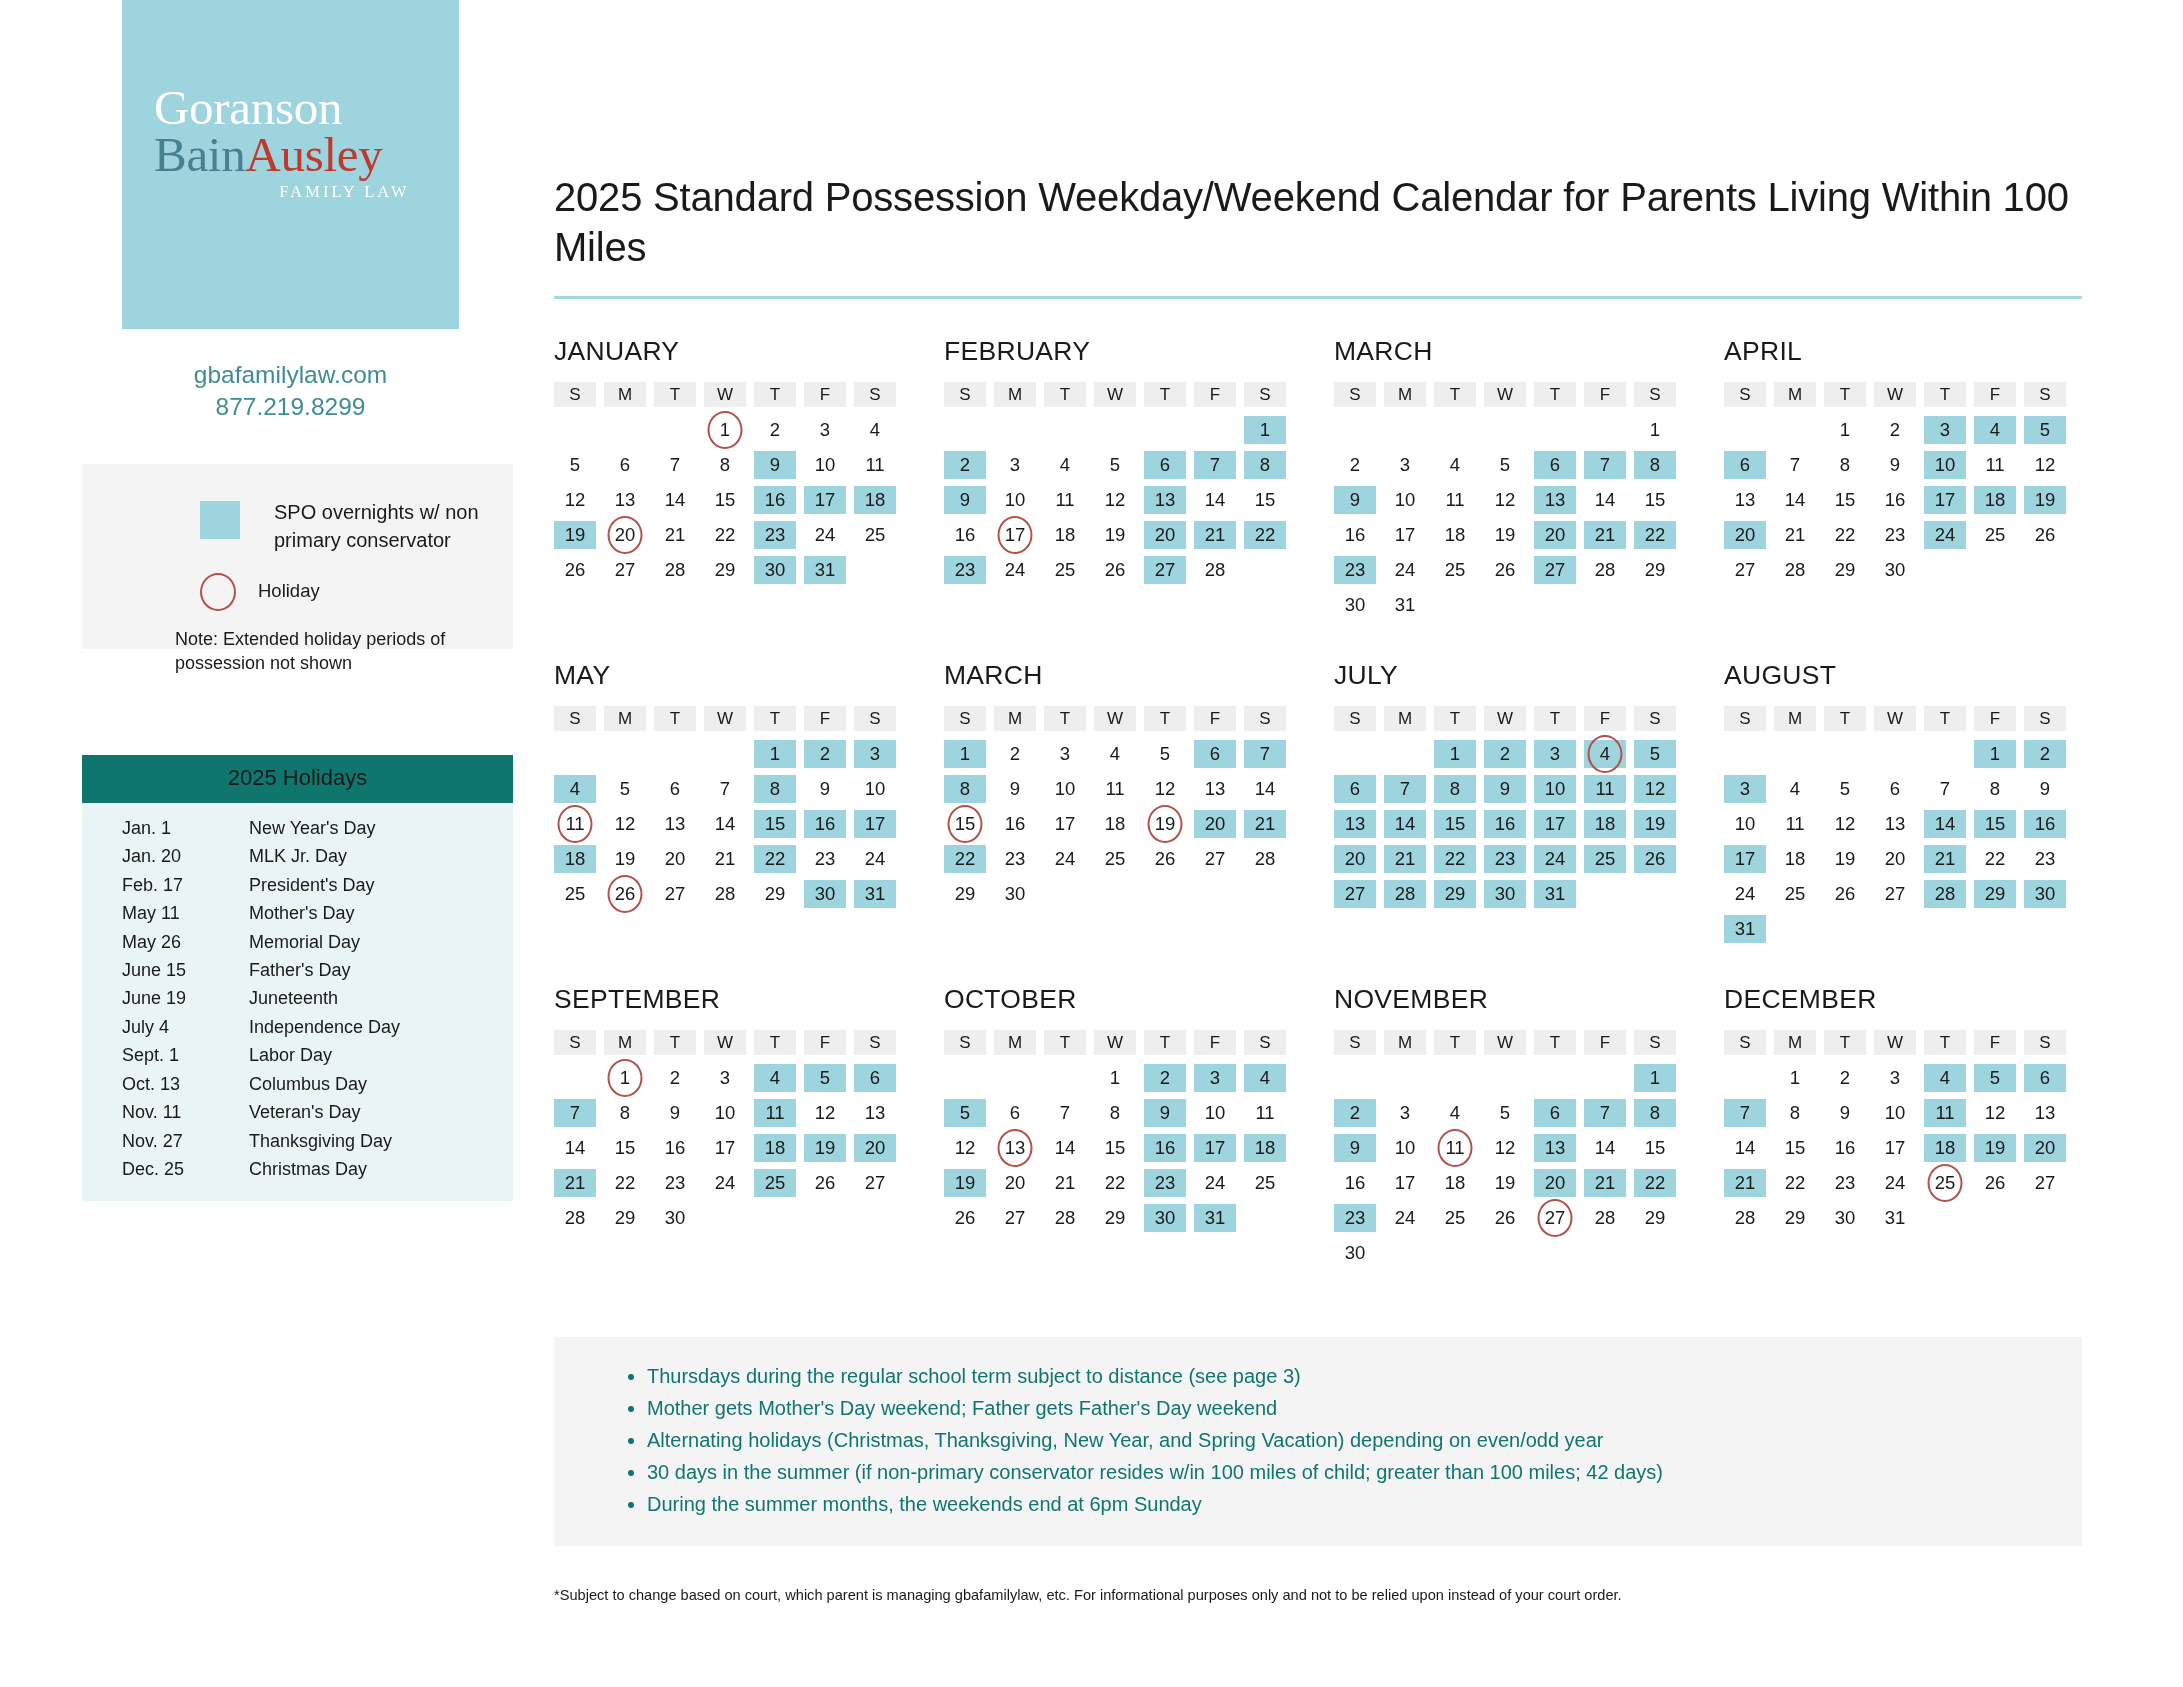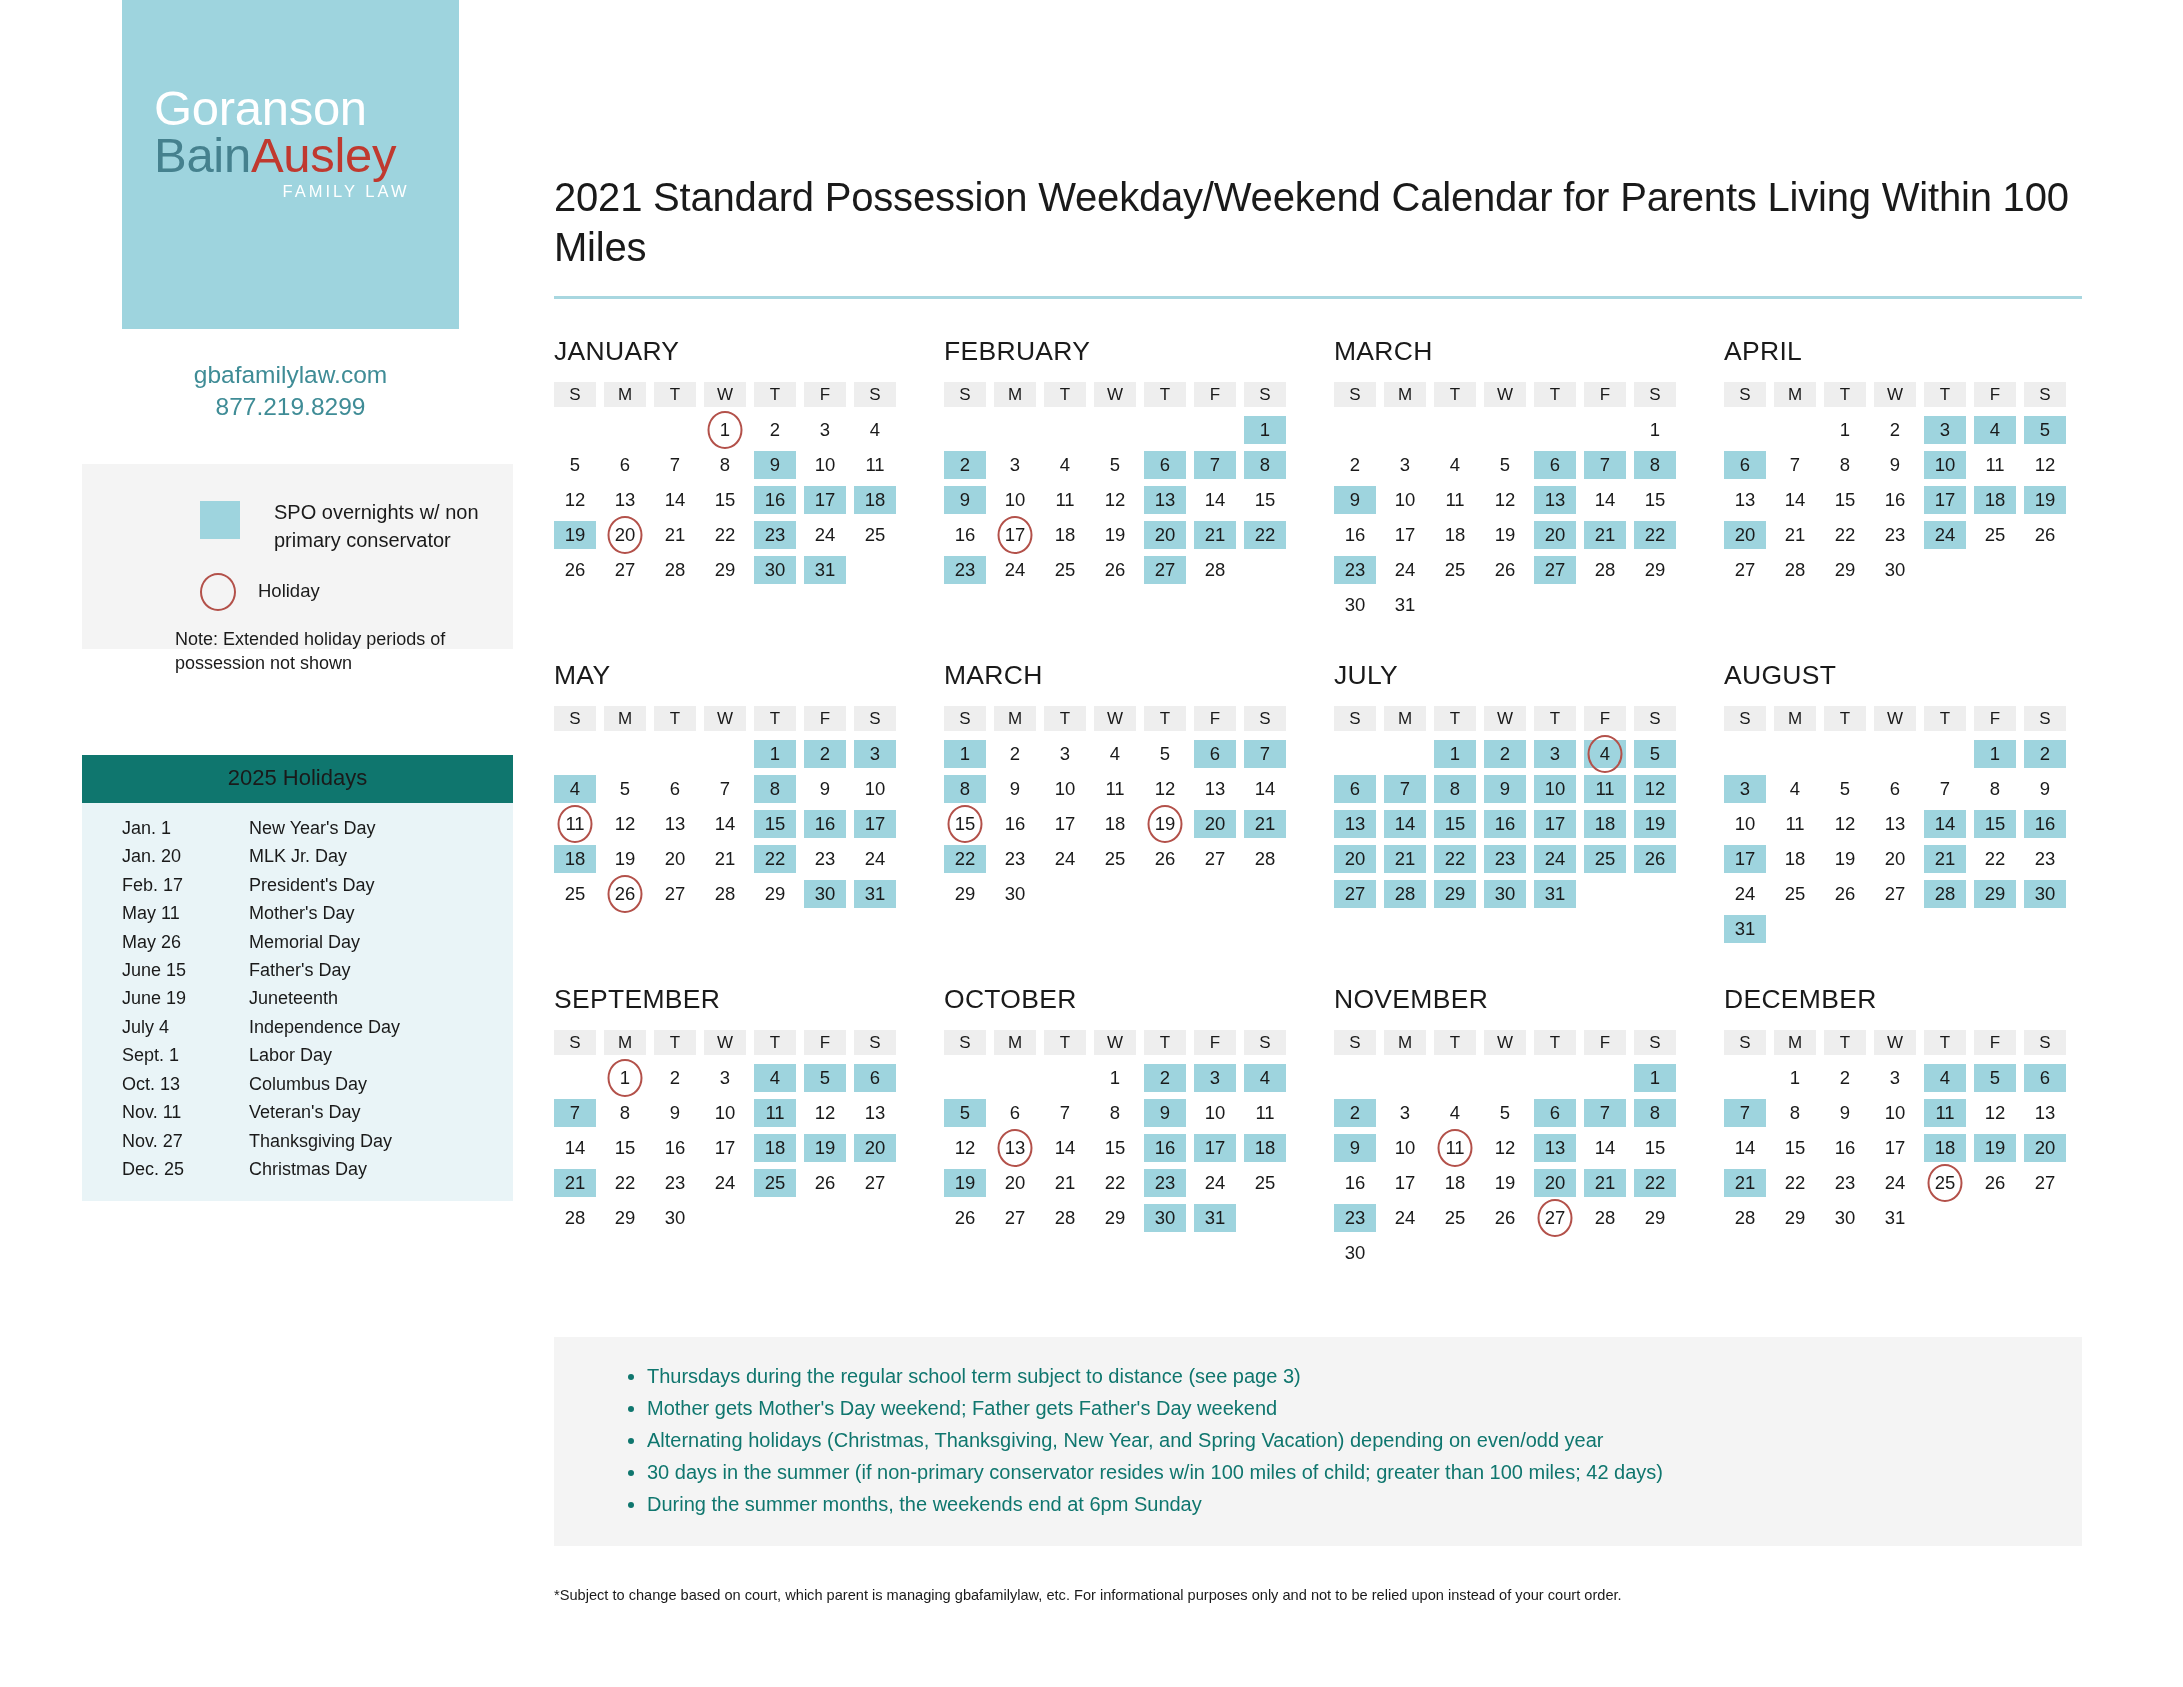--- a/index.html
+++ b/index.html
@@ -29,20 +29,21 @@
     height: 329px;
     margin-left: 44px;
     background: #9ed4de;
     position: relative;
   }
   #logo-inner {
     position: absolute;
     left: 32px;
     top: 85px;
     width: 278px;
+    font-family: Liberation Serif, serif;
   }
   .logo-line1 {
     font-size: 49px;
     line-height: 0.94;
     color: #ffffff;
     letter-spacing: -0.3px;
     font-weight: 400;
   }
   .logo-line2 {
     font-size: 49px;
@@ -340,21 +341,21 @@
           <div class="holiday-name">Christmas Day</div>
         </div>
       </div>
   </div>
 
 </div>
 
 <div id="main">
 
   <div id="title-wrap">
-    <div id="page-title">2021 Standard Possession Weekday/Weekend Calendar for Parents Living Within 100 Miles</div>
+    <div id="page-title">2025 Standard Possession Weekday/Weekend Calendar for Parents Living Within 100 Miles</div>
     <div id="title-rule"></div>
   </div>
 
   <div id="months-grid">
       <div class="month">
         <div class="month-name">JANUARY</div>
         <div class="dow-row">
           <div class="dow">S</div>
           <div class="dow">M</div>
           <div class="dow">T</div>

